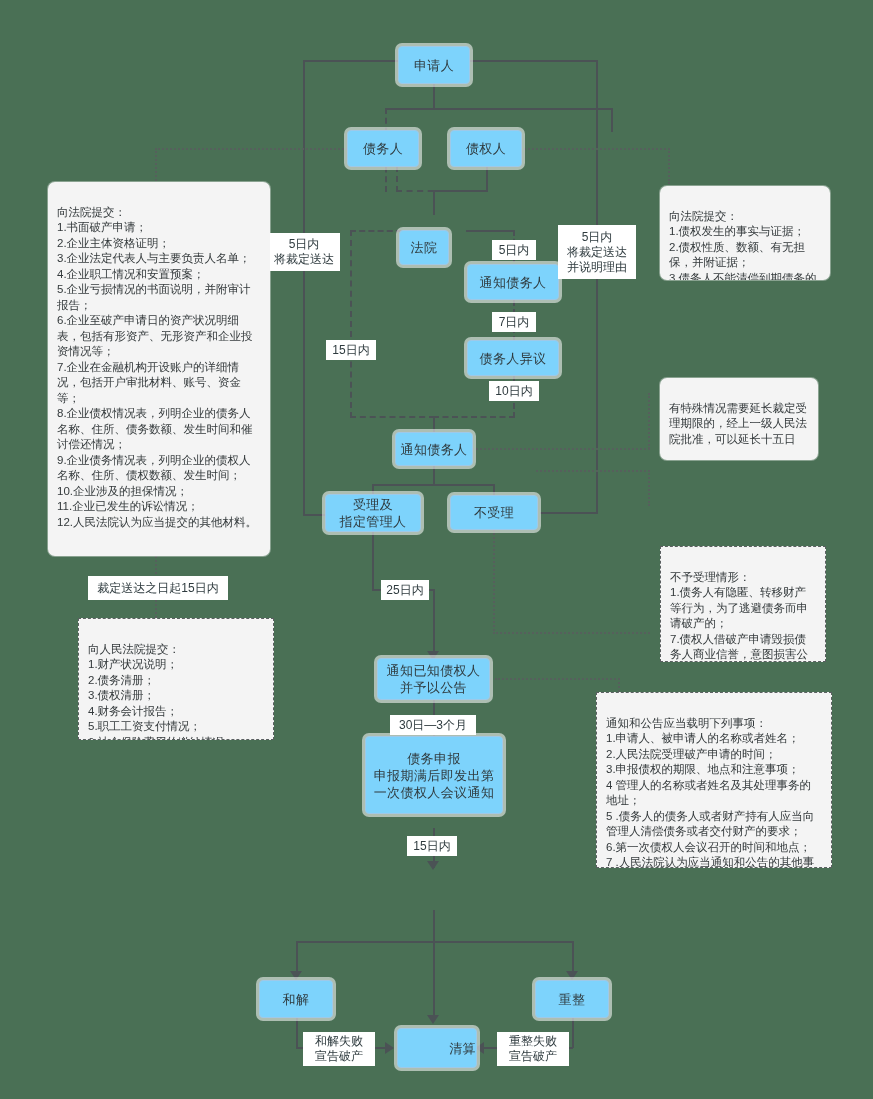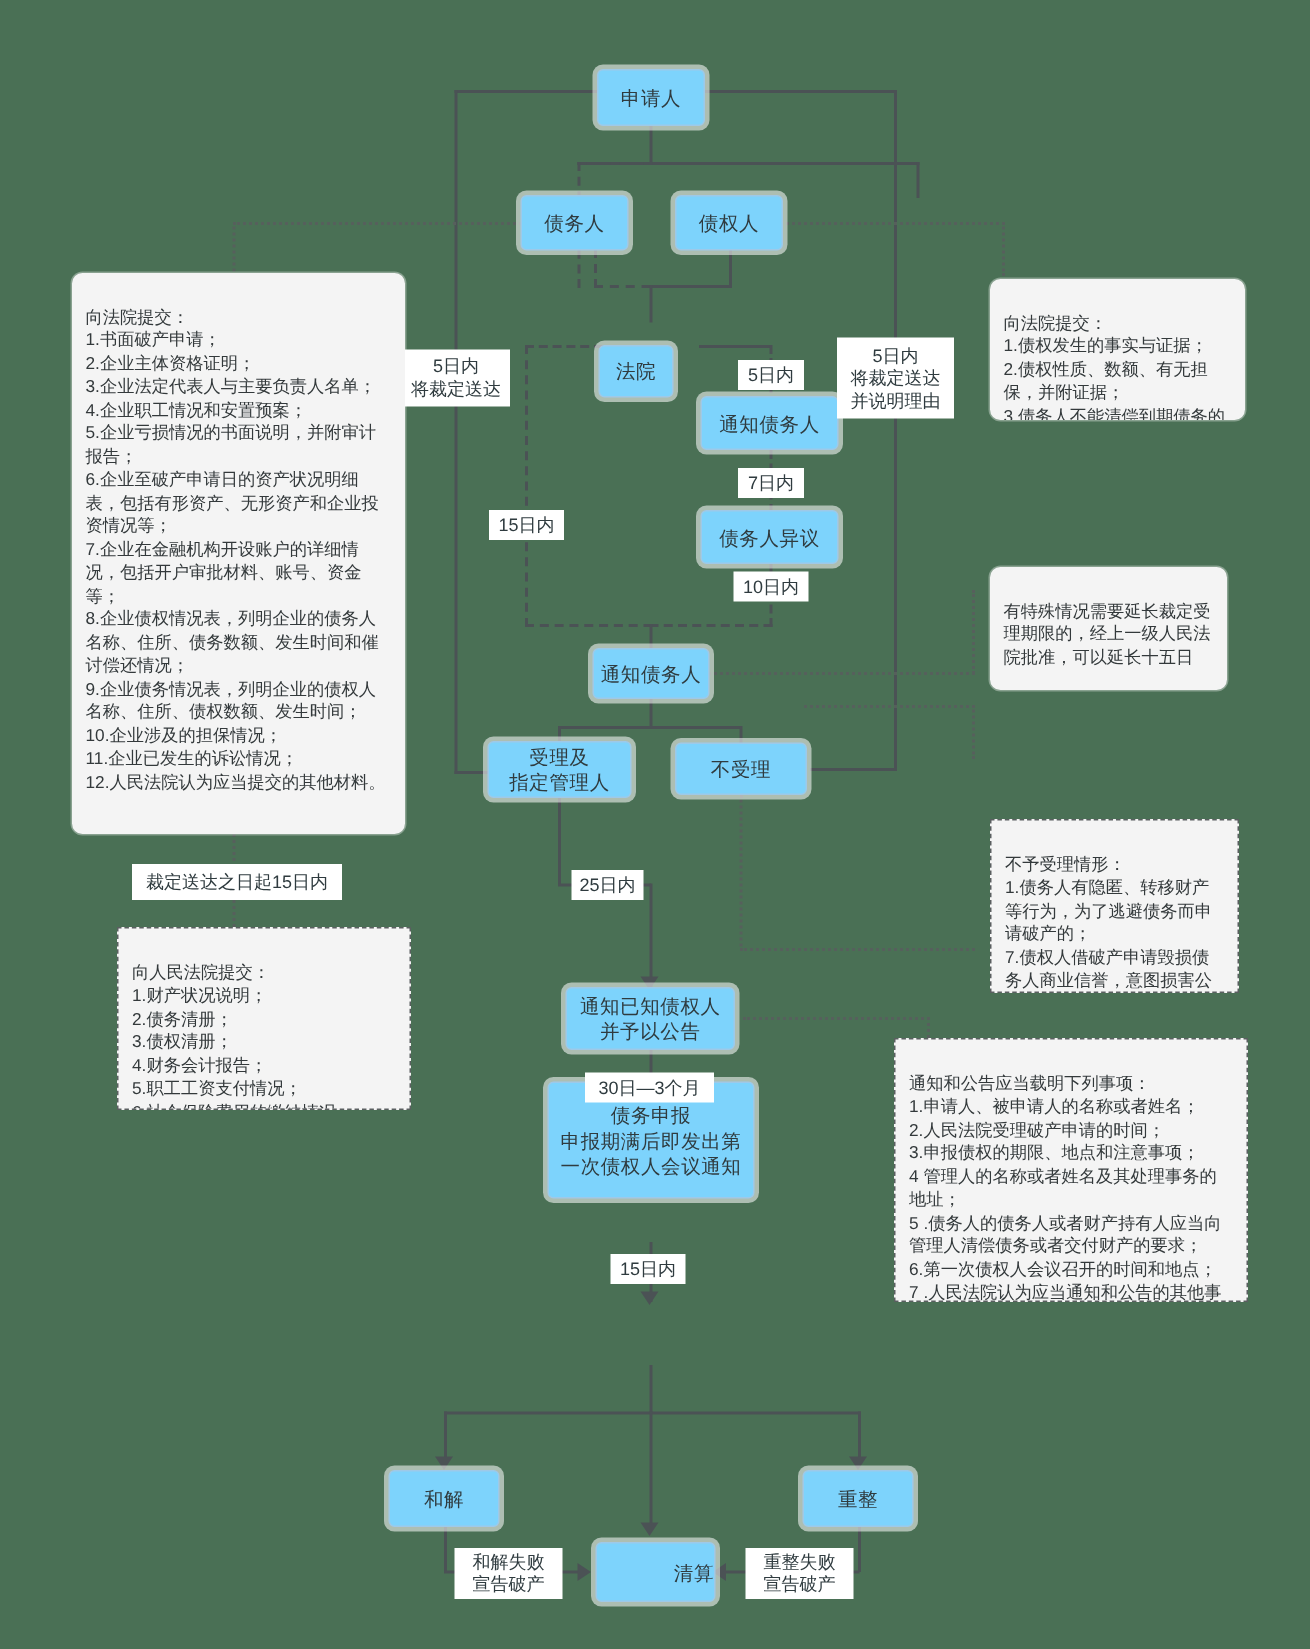--- a/index.html
+++ b/index.html
@@ -196,21 +196,21 @@
 
   <div class="node abs" style="left:450px;top:495px;width:88px;height:35px;">
     <span>不受理</span>
   </div>
 
   <div class="node abs" style="left:377px;top:658px;width:113px;height:42px;">
     <span style="white-space:pre-line">通知已知债权人
 并予以公告</span>
   </div>
 
-  <div class="node abs" style="left:365px;top:721px;width:138px;height:78px;">
+  <div class="node abs" style="left:365px;top:736px;width:138px;height:78px;">
     <span style="white-space:pre-line">债务申报
 申报期满后即发出第
 一次债权人会议通知</span>
   </div>
 
 
   <div class="node abs" style="left:259px;top:980px;width:74px;height:38px;">
     <span>和解</span>
   </div>
 

